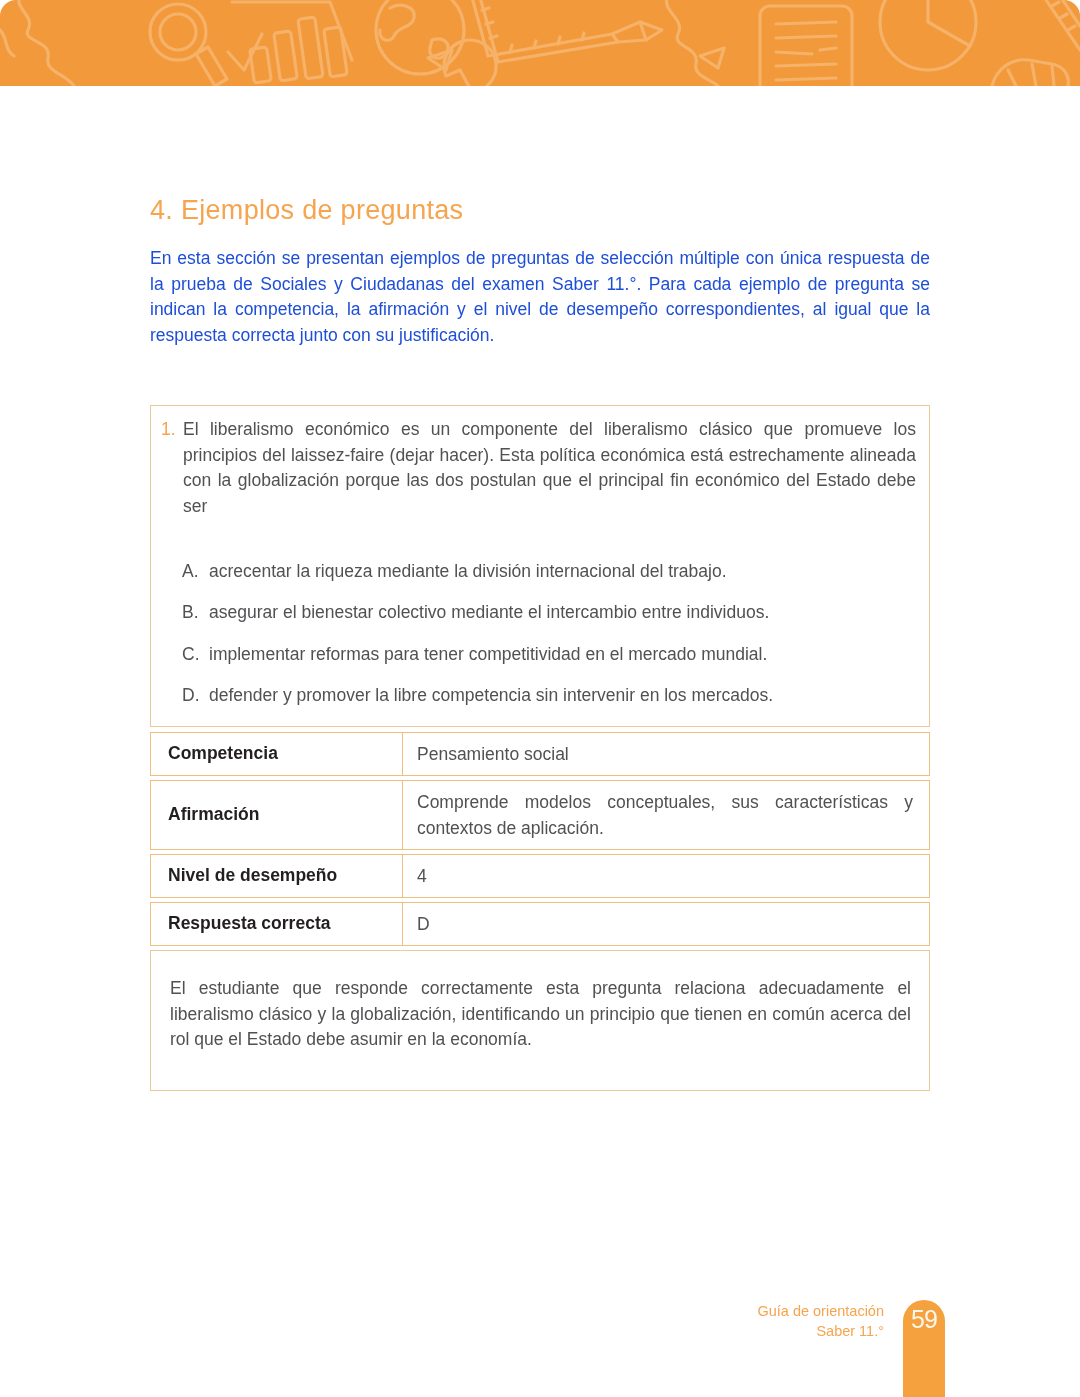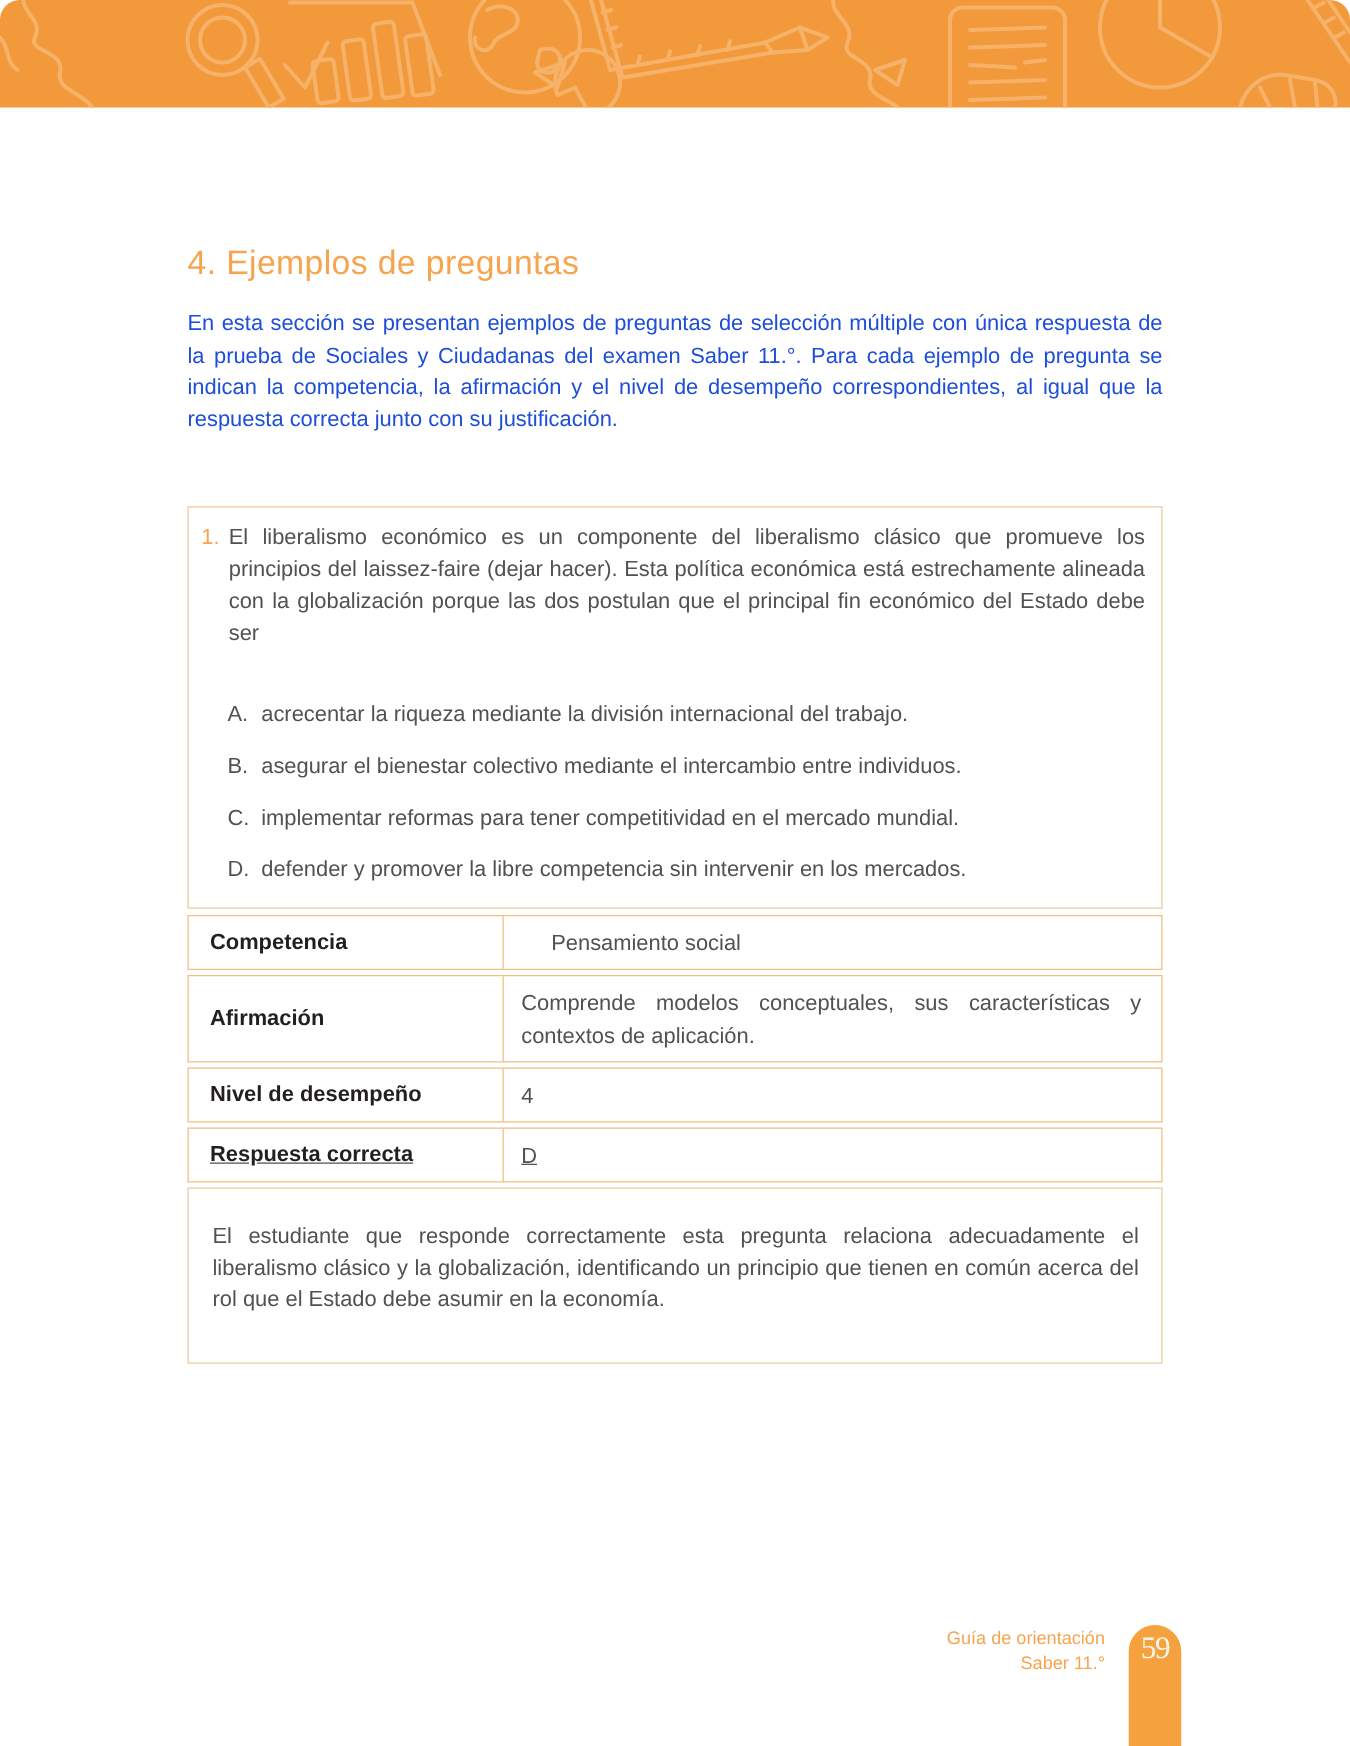--- a/index.html
+++ b/index.html
@@ -66,24 +66,24 @@
   .opt-text{flex:1;}
   
   .details{margin-top:5px;}
   .d-row{
     box-sizing:border-box;
     display:flex;
     border:1.5px solid #EFBF7D;
     margin-bottom:4px;
     background:#fff;
   }
-  .d-row:nth-child(1){min-height:37px;gap:24px;}
+  .d-row:nth-child(1){min-height:37px;}
   .d-row:nth-child(2){min-height:61px;}
   .d-row:nth-child(3){min-height:36px;justify-content:center;}
-  .d-row:nth-child(4){min-height:36px;text-decoration:underline;}
+  .d-row:nth-child(4){min-height:36px;}
   .d-label{
     box-sizing:border-box;
     flex:0 0 252px;
     border-right:1.5px solid #EFBF7D;
     display:flex;align-items:center;
     padding:6px 10px 6px 17px;
     font-size:17.5px;font-weight:bold;color:#231F20;
   }
   .d-value{
     flex:1;
@@ -120,21 +120,20 @@
     background:#F5A13D;
     border-radius:21px 21px 0 0;
     text-align:center;
   }
   .page-tab span{
     display:inline-block;
     margin-top:5px;
     color:#FDF6EC;
     font-size:25px;
     letter-spacing:-1px;
-    font-family:Liberation Serif, serif;
   }
 </style>
 </head>
 <body>
 
 <div class="page">
 
   <header class="band">
     <svg width="1080" height="86" viewBox="0 0 1080 86" fill="none" stroke="#F6B269" stroke-width="3.2" stroke-linecap="round" stroke-linejoin="round">
 

